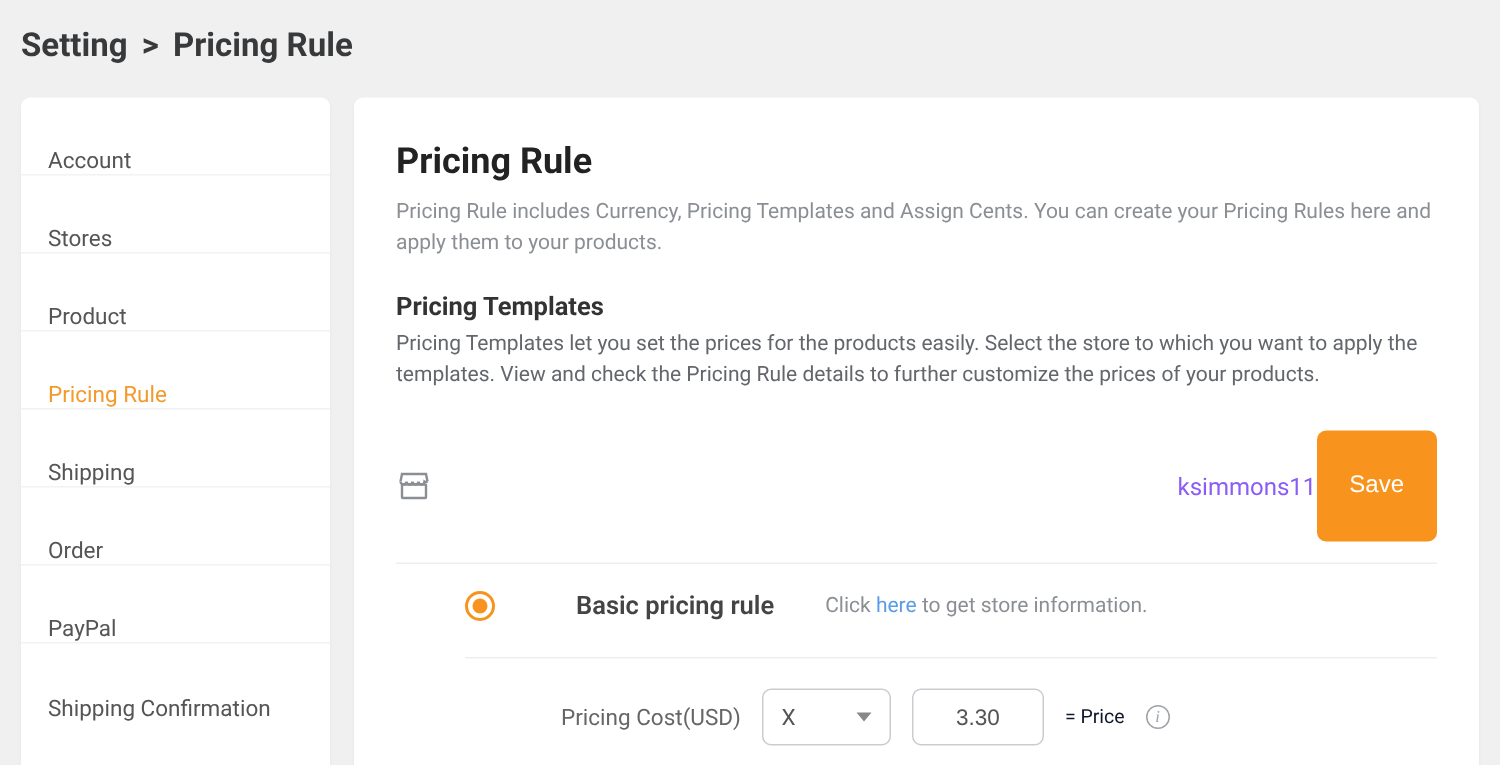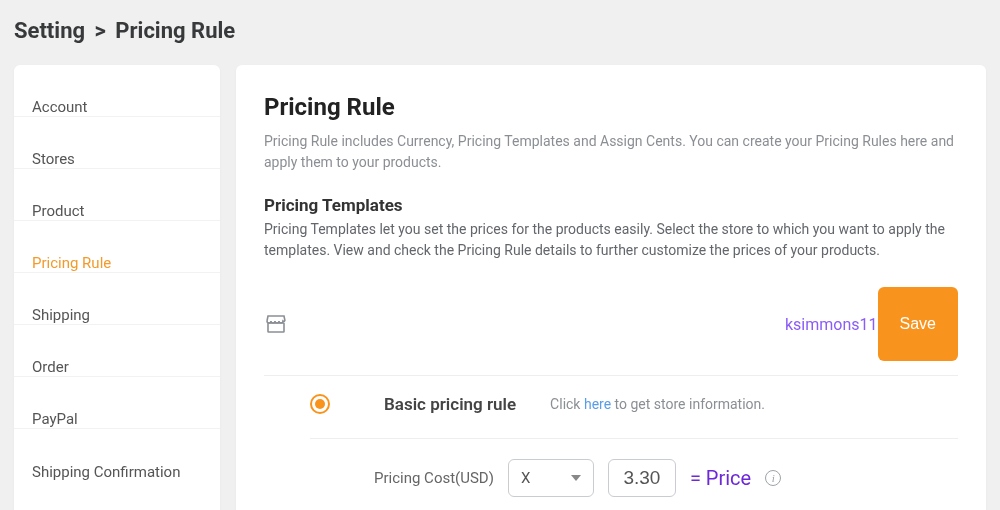--- a/index.html
+++ b/index.html
@@ -28,22 +28,22 @@
   .radio.checked::after { content: ""; width: 10px; height: 10px; background: #f8941e; border-radius: 50%; }
   .rule-title { font-size: 17px; font-weight: 600; color: #444; margin-left: 36px; }
   .hint { font-size: 14px; color: #8b8f94; margin-left: 16px; }
   .hint a { color: #5a9de6; text-decoration: none; cursor: pointer; }
 
   .form-block { padding: 20px 0 20px 64px; border-bottom: 1px solid #eee; }
   .form-line { display: flex; align-items: center; gap: 14px; }
   .field-label { font-size: 15px; color: #666; }
   .op-select { width: 86px; height: 38px; border: 1px solid #c9ccd0; border-radius: 6px; background: #fff; display: flex; align-items: center; justify-content: space-between; padding: 0 12px; font-size: 15px; color: #555; cursor: pointer; }
   .chev { width: 0; height: 0; border-left: 5px solid transparent; border-right: 5px solid transparent; border-top: 6px solid #888; }
-  .num-input { width: 68px; height: 38px; border: 1px solid #c9ccd0; border-radius: 6px; padding: 0 12px; font-size: 19px; color: #555; text-align: center; }
-  .equals { font-size: 20px; color: #6d28d9; }
+  .num-input { width: 88px; height: 38px; border: 1px solid #c9ccd0; border-radius: 6px; padding: 0 12px; font-size: 15px; color: #555; text-align: center; }
+  .equals { font-size: 13px; color: #0f172a; }
   .info-icon { width: 16px; height: 16px; border: 1.5px solid #9ea3a8; border-radius: 50%; display: inline-flex; align-items: center; justify-content: center; font-size: 11px; color: #9ea3a8; font-family: Georgia, serif; font-style: italic; cursor: pointer; }
 
   .toggle-row { display: flex; align-items: center; justify-content: space-between; padding: 18px 8px 0 64px; }
   .toggle-label { font-size: 15px; color: #666; }
   .toggle { width: 44px; height: 24px; border-radius: 12px; background: #d7dadf; position: relative; cursor: pointer; }
   .toggle::after { content: ""; position: absolute; width: 20px; height: 20px; background: #fff; border-radius: 50%; top: 2px; left: 2px; box-shadow: 0 1px 2px rgba(0,0,0,0.15); }
 </style>
 </head>
 <body>
 

